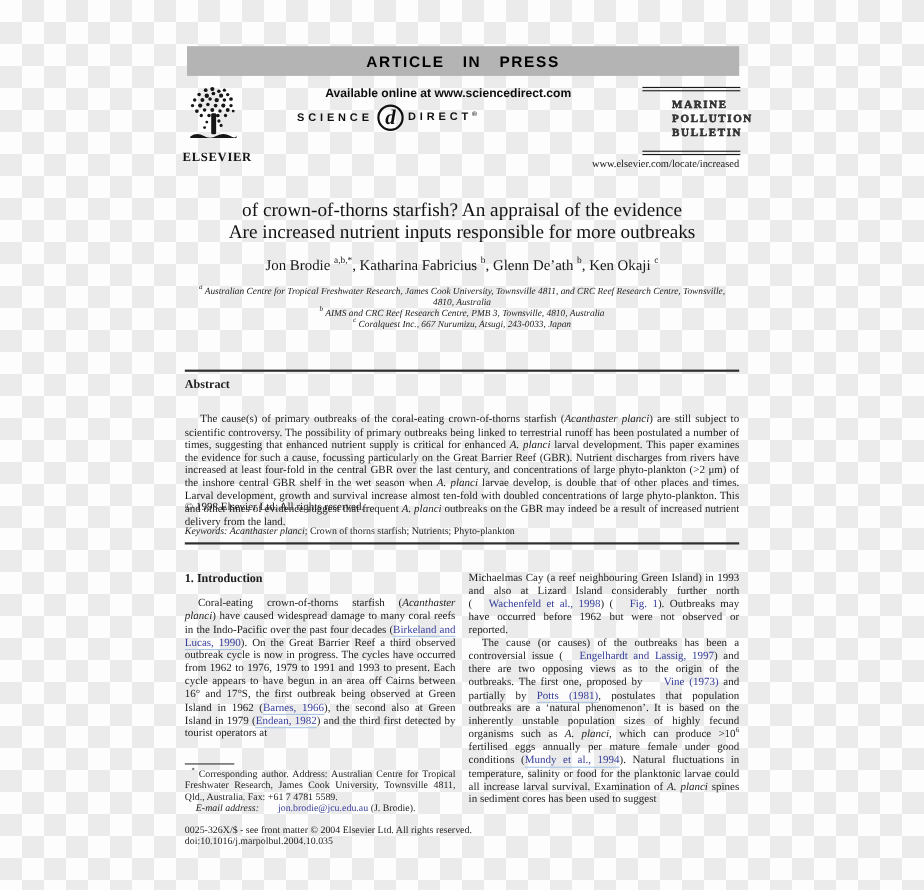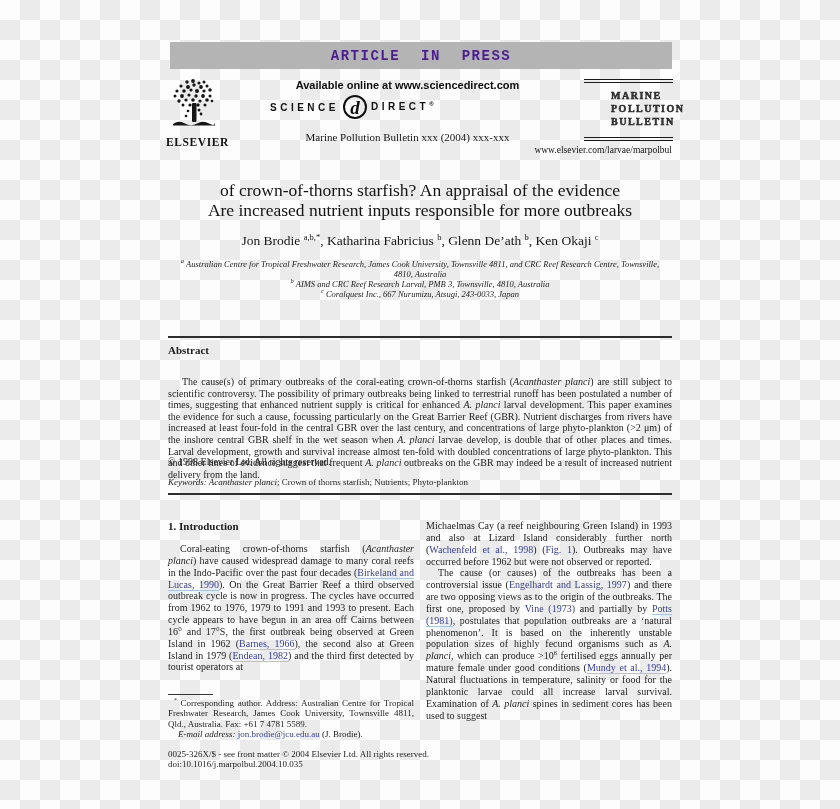--- a/index.html
+++ b/index.html
@@ -14,22 +14,22 @@
   }
   .abs{ position:absolute; }
 
   
   .banner{
     left:170px; top:42px; width:502px; height:27px;
     background:var(--banner-bg,#b4b4b4);
     display:flex; align-items:center; justify-content:center;
   }
   .banner span{
-    font-family:Liberation Mono, monospace;
-    font-weight:bold; font-size:14px; letter-spacing:1.5px; word-spacing:11px; color:#4c1d95;
+    font-family:Liberation Sans, sans-serif;
+    font-weight:bold; font-size:14px; letter-spacing:1.5px; word-spacing:11px; color:#000000;
   }
   .elsevier{ left:166px; top:77px; width:60px; text-align:left; }
   .els-label{
     font-size:11.5px; font-weight:bold; letter-spacing:.6px; margin-top:1px; color:#111;
   }
   .avail{
     left:270px; top:79px; width:275px; text-align:center;
     font-family:"Liberation Sans","DejaVu Sans",sans-serif;
     font-weight:bold; font-size:11px; color:#0d0d0d;
   }
@@ -104,21 +104,21 @@
   .footnote{
     left:168px; top:698px; width:246px; text-align:justify;
     font-size:9px; line-height:10.4px;
   }
   .footnote p.p1{ text-indent:6px; }
   .footnote p.p2{ text-indent:10px; }
   .footer{ left:168px; top:750px; width:400px; font-size:9px; line-height:9.6px; }
 
   sup{ font-size:.65em; line-height:0; }
   .i{ font-style:italic; }
-  .lk{ color:var(--link,#363d99); }
+  .lk{ color:var(--link,#363d99);padding-left:15px; }
   .lku{ color:var(--link,#363d99); border-bottom:1px solid var(--link-underline,#a8c6e4); }
 </style>
 </head>
 <body>
 
 <div class="page">
 
   <div class="abs banner">
     <span>ARTICLE IN PRESS</span>
   </div>
@@ -167,37 +167,36 @@
     </svg>
     <div class="els-label">ELSEVIER</div>
   </div>
 
   <div class="abs avail">Available online at www.sciencedirect.com</div>
   <div class="abs sd-logo">
     <span class="sd-word">SCIENCE</span>
     <span class="sd-d">d</span>
     <span class="sd-word"><span>DIRECT</span><span class="sd-reg">®</span></span>
   </div>
-  <div class="abs journal-ref">Marine Pollution Bulletin xxx (2004) xxx-xxx</div>
 
   <div class="abs cover">
     <div>MARINE</div>
     <div>POLLUTION</div>
     <div>BULLETIN</div>
   </div>
-  <div class="abs locate">www.elsevier.com/larvae/marpolbul</div>
+  <div class="abs locate">www.elsevier.com/locate/increased</div>
 
   <div class="abs title">
     <div>of crown-of-thorns starfish? An appraisal of the evidence</div>
     <div>Are increased nutrient inputs responsible for more outbreaks</div>
   </div>
   <div class="abs authors"><span>Jon Brodie </span><sup>a,b,*</sup><span>, Katharina Fabricius </span><sup>b</sup><span>, Glenn De’ath </span><sup>b</sup><span>, Ken Okaji </span><sup>c</sup></div>
   <div class="abs affils">
     <div><sup>a</sup><span> Australian Centre for Tropical Freshwater Research, James Cook University, Townsville 4811, and CRC Reef Research Centre, Townsville, 4810, Australia</span></div>
-    <div><sup>b</sup><span> AIMS and CRC Reef Research Larval, PMB 3, Townsville, 4810, Australia</span></div>
+    <div><sup>b</sup><span> AIMS and CRC Reef Research Centre, PMB 3, Townsville, 4810, Australia</span></div>
     <div><sup>c</sup><span> Coralquest Inc., 667 Nurumizu, Atsugi, 243-0033, Japan</span></div>
   </div>
 
   <div class="abs rule rule1"></div>
 
   <div class="abs abs-head">Abstract</div>
   <div class="abs abs-body"><span>The cause(s) of primary outbreaks of the coral-eating crown-of-thorns starfish (</span><span class="i">Acanthaster planci</span><span>) are still subject to scientific controversy. The possibility of primary outbreaks being linked to terrestrial runoff has been postulated a number of times, suggesting that enhanced nutrient supply is critical for enhanced </span><span class="i">A. planci</span><span> larval development. This paper examines the evidence for such a cause, focussing particularly on the Great Barrier Reef (GBR). Nutrient discharges from rivers have increased at least four-fold in the central GBR over the last century, and concentrations of large phyto-plankton (&gt;2 μm) of the inshore central GBR shelf in the wet season when </span><span class="i">A. planci</span><span> larvae develop, is double that of other places and times. Larval development, growth and survival increase almost ten-fold with doubled concentrations of large phyto-plankton. This and other lines of evidence suggest that frequent </span><span class="i">A. planci</span><span> outbreaks on the GBR may indeed be a result of increased nutrient delivery from the land.</span></div>
   <div class="abs abs-copy">© 1998 Elsevier Ltd. All rights reserved.</div>
   <div class="abs keywords"><span class="i">Keywords: </span><span class="i">Acanthaster planci</span><span>; Crown of thorns starfish; Nutrients; Phyto-plankton</span></div>
 

